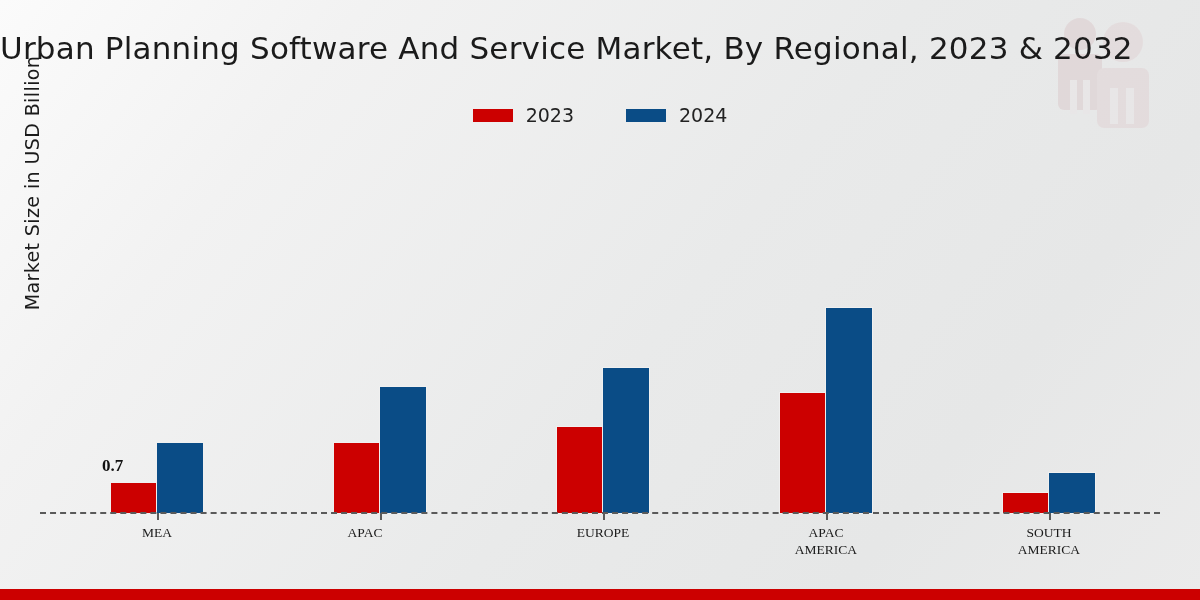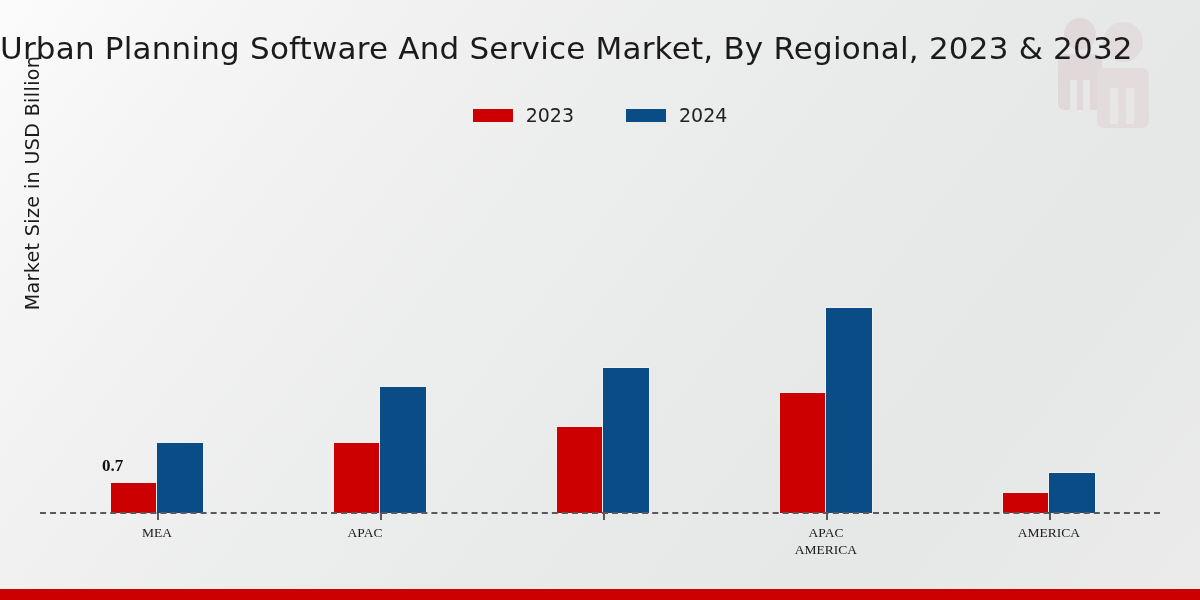--- a/index.html
+++ b/index.html
@@ -228,25 +228,29 @@
 
 <div class="tick" style="left: 157px;"></div>
     <div class="cat-label" style="left: 57px;">
       <div>MEA</div>
     </div>
     <div class="tick" style="left: 380px;"></div>
     <div class="cat-label" style="left: 265px;">
       <div>APAC</div>
     </div>
     <div class="tick" style="left: 603px;"></div>
+    <div class="cat-label" style="left: 503px;">
+      <div>EUROPE</div>
+    </div>
     <div class="tick" style="left: 826px;"></div>
     <div class="cat-label" style="left: 726px;">
       <div>APAC</div>
       <div>AMERICA</div>
     </div>
     <div class="tick" style="left: 1049px;"></div>
     <div class="cat-label" style="left: 949px;">
+      <div>SOUTH</div>
       <div>AMERICA</div>
     </div>
     <div class="value-label" style="left: 102px; top: 456px;">0.7</div>
   </div>
 
 <div id="footer-bar"></div>
 
 </body></html>

